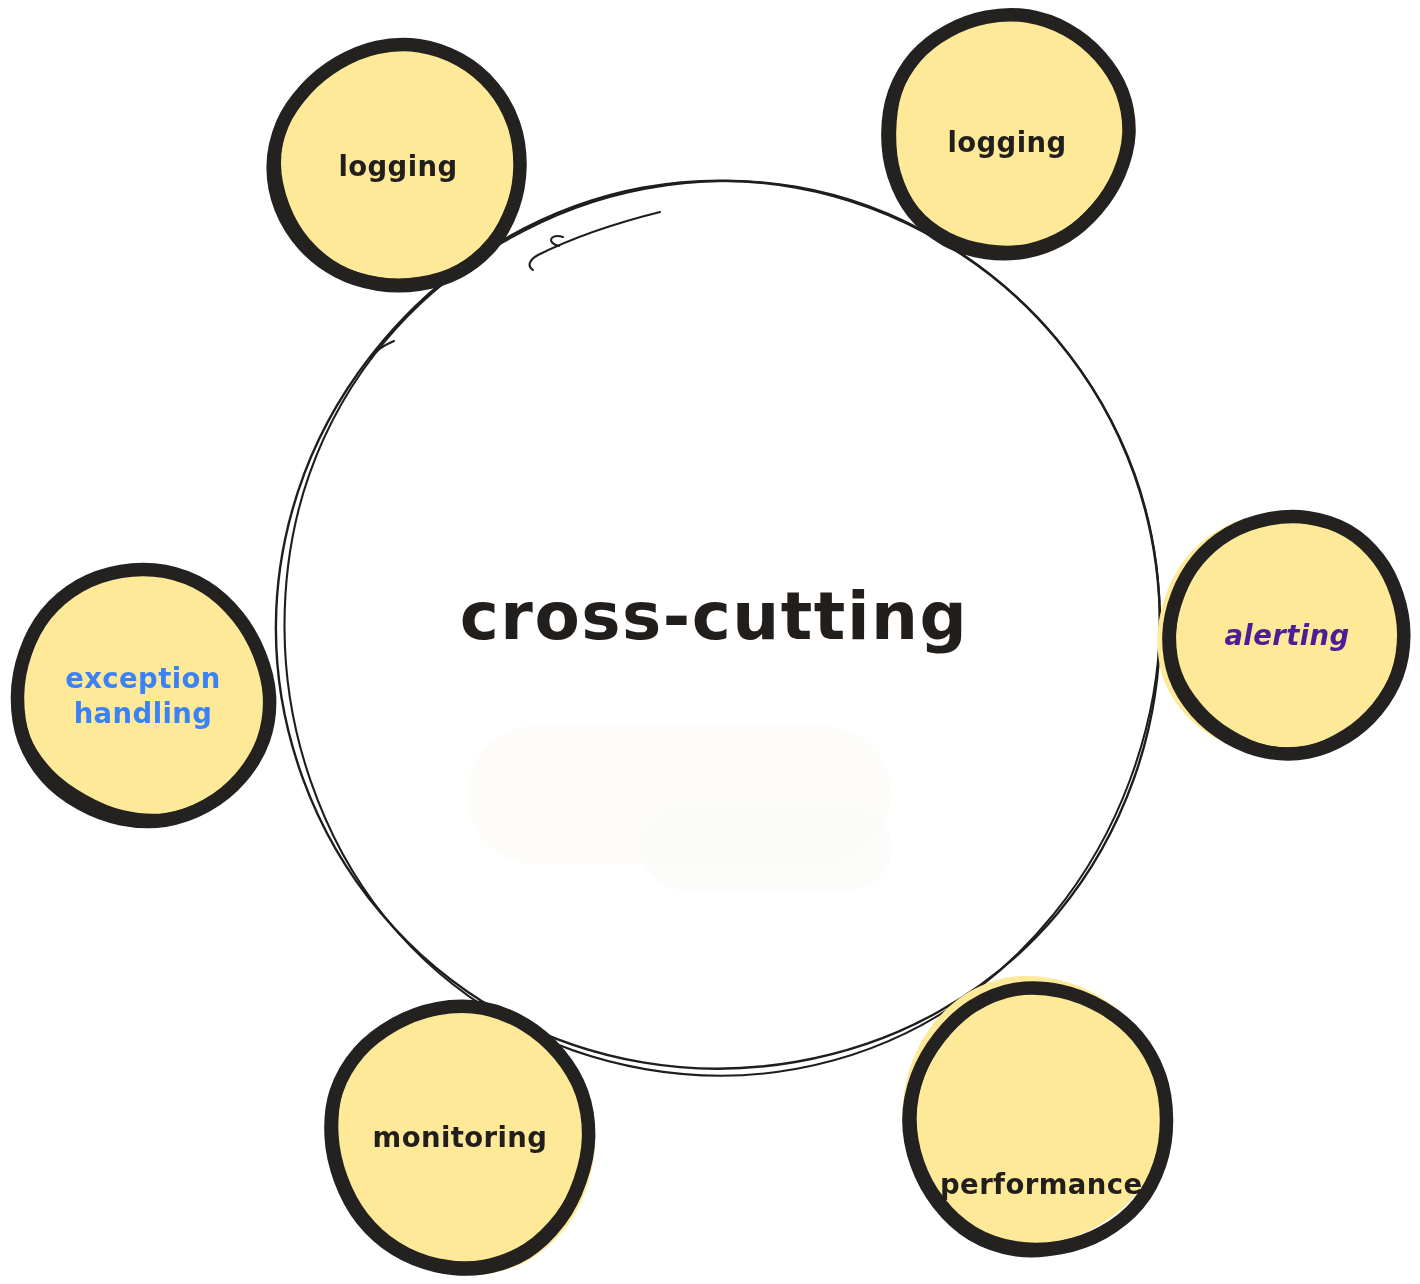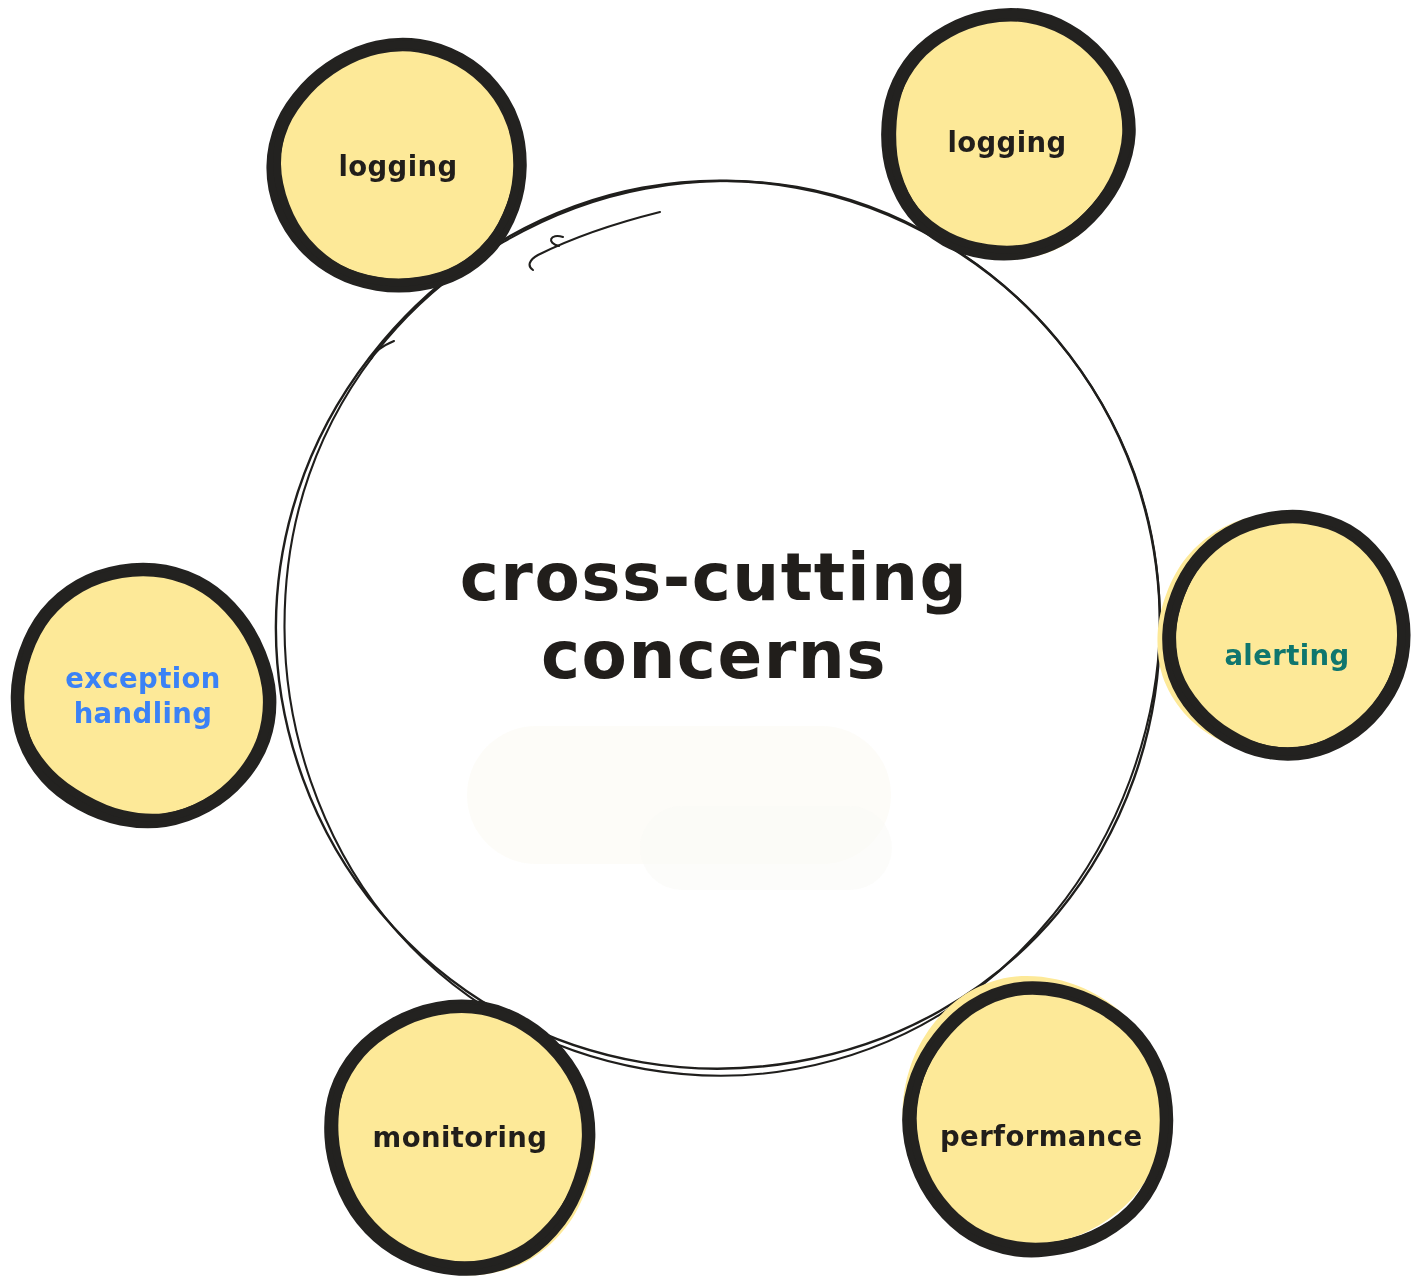--- a/index.html
+++ b/index.html
@@ -76,23 +76,22 @@
       <path d="M595.1 1141.0 C595.0 1156.0,592.1 1171.6,587.3 1185.9 C582.5 1200.2,575.5 1214.7,566.3 1226.8 C557.0 1238.9,544.9 1250.6,531.8 1258.4 C518.7 1266.3,502.6 1271.7,487.4 1274.0 C472.3 1276.3,455.8 1275.4,440.8 1272.3 C425.9 1269.2,410.8 1263.3,397.9 1255.5 C385.0 1247.7,372.9 1237.1,363.4 1225.4 C353.8 1213.8,346.0 1200.0,340.6 1185.9 C335.3 1171.8,331.6 1156.1,331.2 1141.0 C330.7 1125.9,332.8 1109.4,337.9 1095.1 C343.0 1080.8,351.7 1066.7,361.7 1055.2 C371.7 1043.7,384.5 1033.7,397.7 1026.1 C410.8 1018.5,425.9 1012.5,440.8 1009.7 C455.8 1006.8,472.3 1006.3,487.3 1009.0 C502.3 1011.6,517.7 1017.6,530.8 1025.3 C543.9 1033.1,556.2 1043.9,565.8 1055.6 C575.4 1067.3,583.4 1081.5,588.2 1095.8 C593.1 1110.0,595.3 1126.0,595.1 1141.0Z" fill="#FDE998" stroke="none"></path>
       <path d="M588.6 1137.0 C588.3 1151.7,584.9 1166.8,580.0 1180.7 C575.2 1194.6,568.5 1208.6,559.6 1220.6 C550.6 1232.5,539.2 1244.3,526.5 1252.2 C513.7 1260.1,497.9 1265.5,483.1 1267.8 C468.2 1270.1,451.9 1268.9,437.3 1265.8 C422.7 1262.7,407.8 1256.8,395.3 1249.1 C382.7 1241.3,371.1 1230.7,362.0 1219.3 C352.9 1207.8,345.8 1194.1,340.7 1180.4 C335.6 1166.7,331.9 1151.8,331.2 1137.0 C330.4 1122.2,331.5 1106.0,336.1 1091.9 C340.8 1077.8,349.2 1063.5,359.0 1052.2 C368.7 1040.9,381.8 1031.4,394.8 1024.1 C407.9 1016.9,422.7 1011.3,437.4 1008.6 C452.0 1005.9,468.1 1005.5,482.7 1008.2 C497.3 1010.9,512.2 1017.0,524.9 1024.6 C537.6 1032.2,549.5 1042.6,559.0 1053.9 C568.5 1065.3,576.9 1078.8,581.8 1092.7 C586.7 1106.5,588.9 1122.3,588.6 1137.0Z" fill="none" stroke="#232220" stroke-width="13.5" stroke-linejoin="round"></path>
       <path d="M588.9 1135.0 C588.5 1149.5,584.7 1164.6,579.6 1178.2 C574.5 1191.8,567.2 1205.1,558.3 1216.6 C549.3 1228.1,538.2 1239.4,525.8 1247.3 C513.4 1255.1,498.2 1261.1,483.7 1263.7 C469.1 1266.2,453.0 1265.5,438.5 1262.5 C424.1 1259.5,409.4 1253.5,397.1 1245.7 C384.7 1238.0,373.4 1227.3,364.5 1216.0 C355.6 1204.7,348.8 1191.2,343.8 1177.7 C338.8 1164.2,335.4 1149.5,334.6 1135.0 C333.8 1120.5,334.7 1104.6,339.0 1090.6 C343.4 1076.6,351.2 1062.1,360.8 1050.9 C370.4 1039.7,383.4 1030.2,396.5 1023.2 C409.5 1016.3,424.4 1011.5,438.8 1009.2 C453.3 1006.9,468.8 1006.9,483.1 1009.5 C497.4 1012.1,512.0 1017.6,524.6 1024.9 C537.2 1032.1,549.2 1042.0,558.7 1053.0 C568.3 1064.0,576.8 1077.4,581.8 1091.0 C586.8 1104.7,589.2 1120.5,588.9 1135.0Z" fill="none" stroke="#232220" stroke-width="8" stroke-linejoin="round"></path>
       <path d="M274.6 694.0 C275.2 708.7,273.0 724.8,268.0 738.8 C263.1 752.8,254.7 766.6,245.0 777.9 C235.3 789.2,222.9 799.4,210.0 806.6 C197.1 813.8,182.0 819.0,167.4 821.3 C152.9 823.6,137.1 823.0,122.7 820.2 C108.3 817.4,93.8 812.0,81.1 804.7 C68.4 797.5,56.0 787.7,46.6 776.6 C37.1 765.4,29.3 751.7,24.4 737.9 C19.4 724.1,17.2 708.7,17.1 694.0 C17.0 679.3,19.3 663.9,23.9 649.9 C28.6 635.9,35.7 621.6,44.9 610.0 C54.2 598.5,66.5 587.9,79.5 580.5 C92.4 573.1,107.7 568.0,122.4 565.7 C137.0 563.4,153.0 563.8,167.4 566.8 C181.8 569.8,196.4 575.9,208.7 583.6 C221.1 591.3,232.4 601.7,241.7 612.9 C250.9 624.0,259.0 637.0,264.5 650.5 C270.0 664.0,274.1 679.3,274.6 694.0Z" fill="#FDE998" stroke="none"></path>
       <path d="M269.5 696.0 C270.2 710.4,268.2 726.2,263.4 739.8 C258.6 753.5,250.1 766.9,240.6 777.9 C231.1 788.9,219.0 798.7,206.4 805.7 C193.7 812.8,179.1 818.1,164.9 820.3 C150.7 822.4,135.4 821.6,121.3 818.8 C107.3 816.1,93.3 810.7,80.8 803.7 C68.3 796.7,55.9 787.7,46.5 777.0 C37.0 766.3,28.7 752.9,23.9 739.3 C19.1 725.8,17.3 710.4,17.5 696.0 C17.7 681.6,20.5 666.7,25.2 653.1 C29.9 639.5,36.8 625.7,45.8 614.4 C54.8 603.2,66.8 593.0,79.4 585.8 C91.9 578.6,106.7 573.7,121.0 571.3 C135.3 568.9,150.8 568.8,165.0 571.4 C179.1 574.1,193.7 579.7,205.8 587.2 C218.0 594.7,228.8 605.4,237.8 616.5 C246.7 627.6,254.0 640.4,259.3 653.7 C264.6 666.9,268.8 681.6,269.5 696.0Z" fill="none" stroke="#232220" stroke-width="13.5" stroke-linejoin="round"></path>
       <path d="M268.0 694.0 C269.1 708.1,268.0 723.9,263.5 737.5 C259.0 751.0,250.3 764.4,240.9 775.3 C231.4 786.2,219.3 795.7,206.7 802.7 C194.2 809.6,179.7 815.0,165.7 816.9 C151.7 818.9,136.4 817.3,122.8 814.2 C109.2 811.1,96.0 805.0,83.9 798.2 C71.7 791.3,59.5 783.2,49.9 773.0 C40.2 762.8,31.1 750.1,26.0 736.9 C20.9 723.8,19.2 708.2,19.5 694.0 C19.8 679.8,23.0 665.1,27.7 651.7 C32.5 638.3,39.0 624.5,48.0 613.4 C56.9 602.3,68.8 592.2,81.2 585.3 C93.6 578.4,108.4 574.2,122.5 571.9 C136.5 569.7,151.6 569.3,165.6 571.8 C179.5 574.2,194.2 579.1,206.1 586.5 C218.0 593.8,228.5 604.9,237.0 616.0 C245.5 627.0,252.0 639.8,257.1 652.8 C262.3 665.8,267.0 679.9,268.0 694.0Z" fill="none" stroke="#232220" stroke-width="8" stroke-linejoin="round"></path>
     </svg>
 
   <div class="center-title" style="color: rgb(33, 30, 27);">
     <div>cross-cutting</div>
-    <div>concerns</div>
   </div>
 
   <div class="node-label" style="left: 398px; top: 166px; color: rgb(33, 30, 27);">logging</div>
   <div class="node-label" style="left: 1007px; top: 134px; color: rgb(33, 30, 27); margin-top: 8px;">logging</div>
-  <div class="node-label" style="left: 1287px; top: 655px; color: #0f766e;">alerting</div>
-  <div class="node-label" style="left: 1038px; top: 1136px; color: rgb(33, 30, 27);">performance</div>
+  <div class="node-label" style="left: 1287px; top: 635px; color: #4c1d95; font-style: italic;">alerting</div>
+  <div class="node-label" style="left: 1038px; top: 1184px; color: rgb(33, 30, 27);">performance</div>
   <div class="node-label" style="left: 460px; top: 1137px; color: rgb(33, 30, 27);">monitoring</div>
   <div class="node-label" style="left: 143px; top: 696px; color: #3b82f6;">exception handling</div>
 
 </div>
 
 </body></html>

